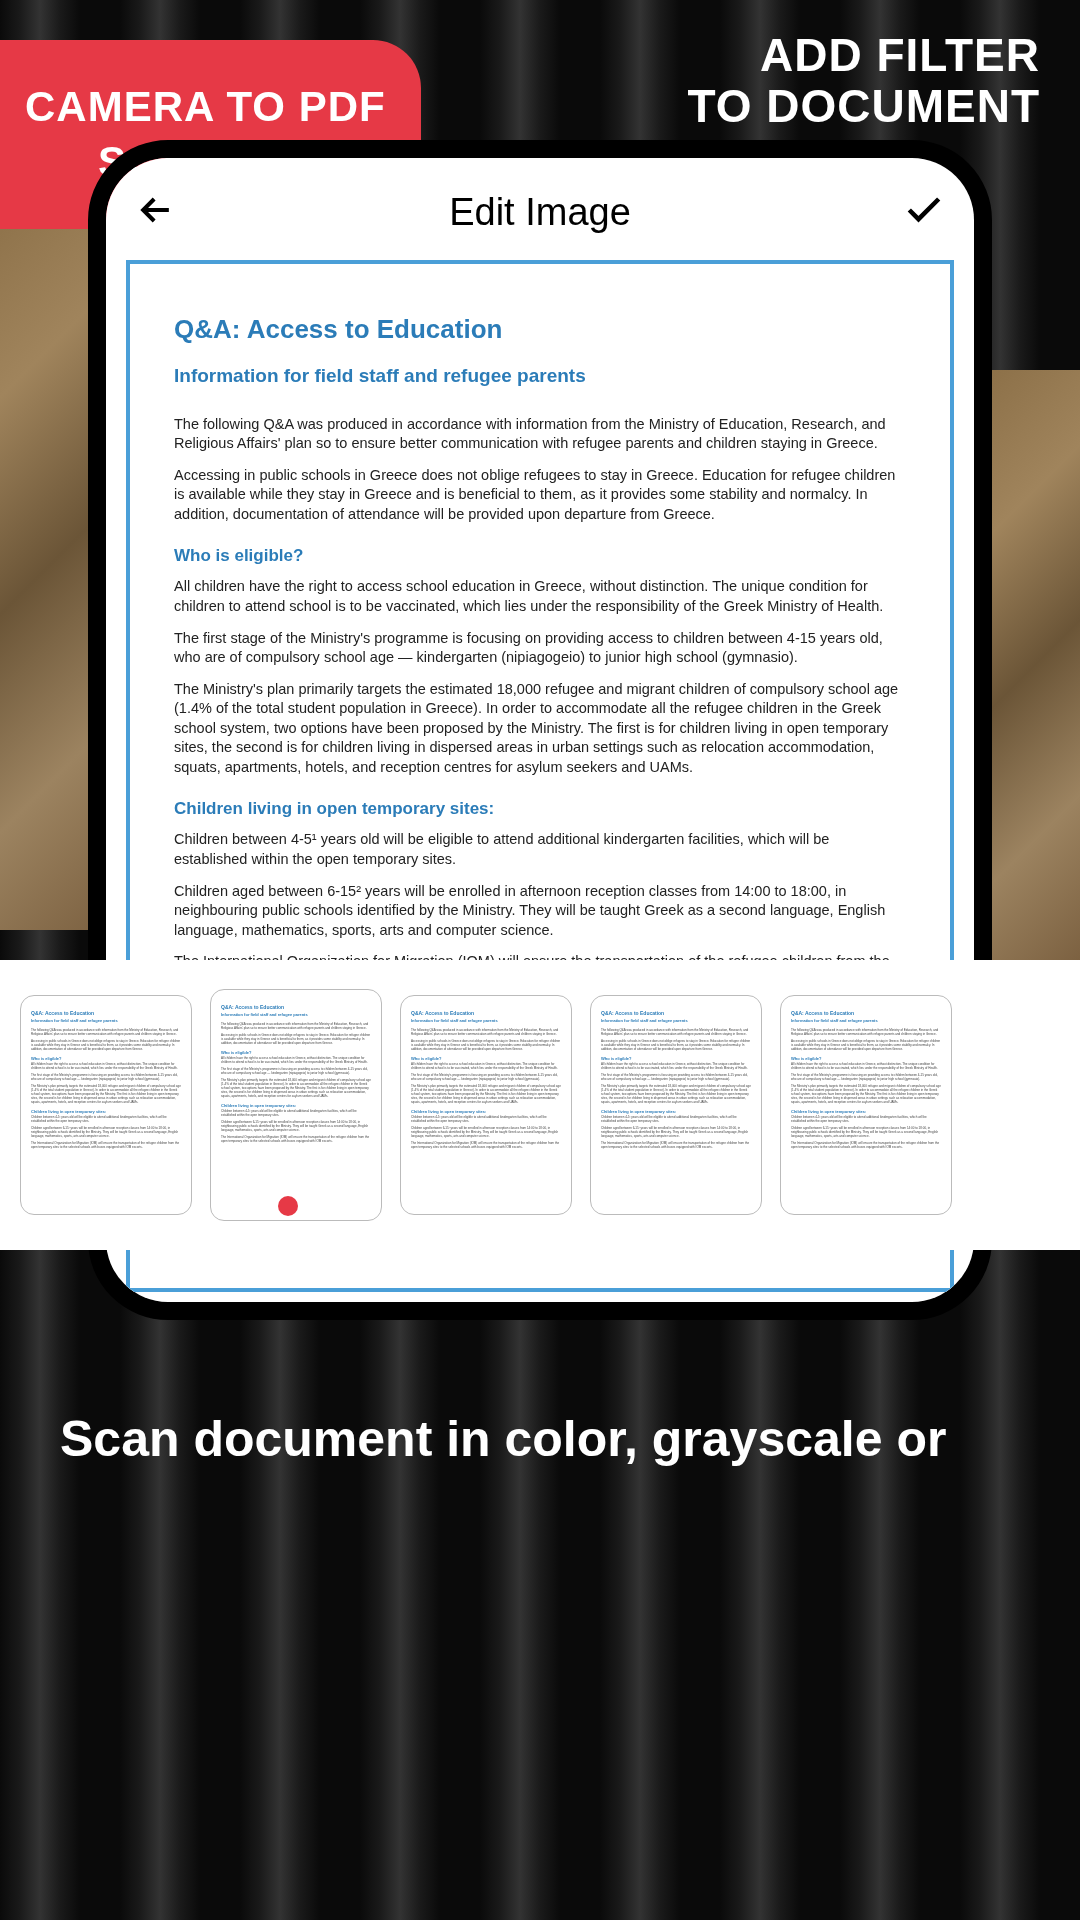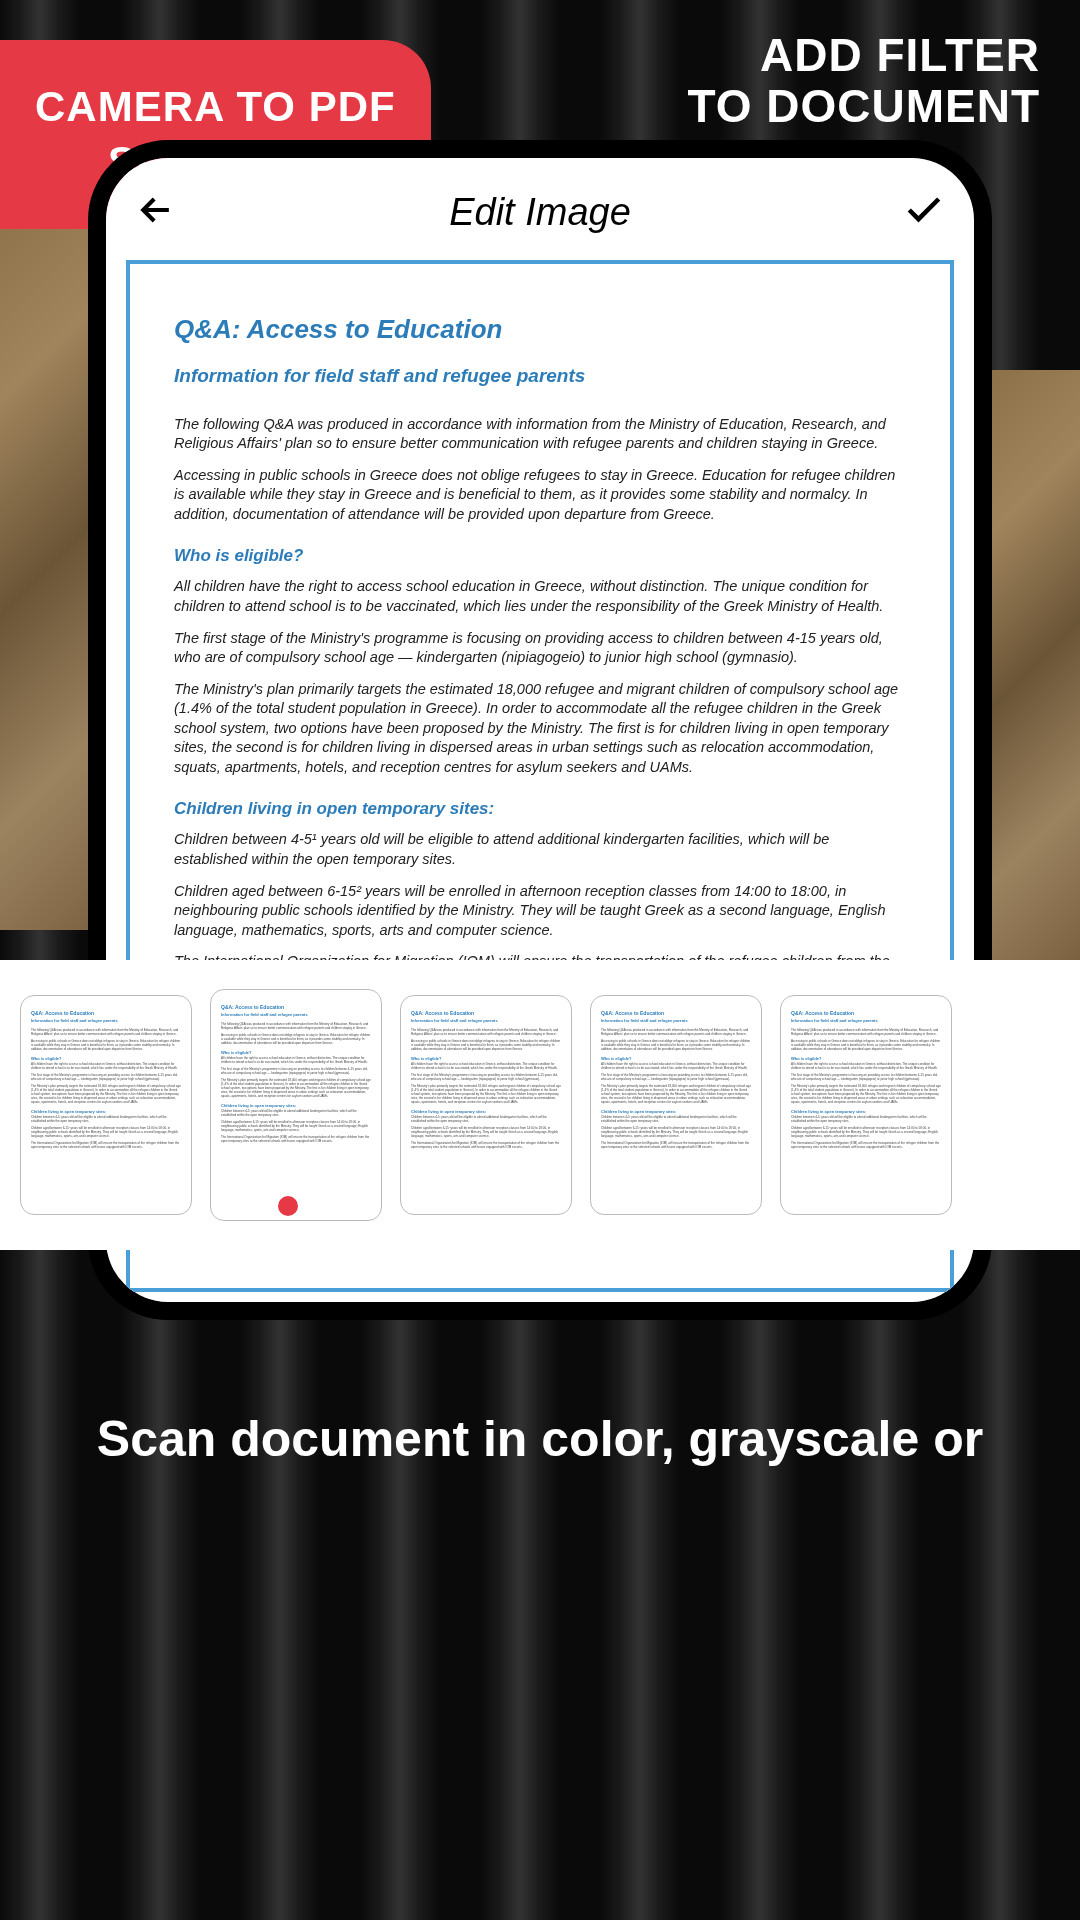--- a/index.html
+++ b/index.html
@@ -40,21 +40,21 @@
 
 
 .badge-red {
   position: absolute;
   top: 40px;
   left: 0;
   background: #e63946;
   color: #fff;
   font-weight: 800;
   font-size: 42px;
-  padding: 40px 35px 40px 35px;
+  padding: 40px 35px 40px 25px;
   border-radius: 0 48px 48px 0;
   text-align: center;
   line-height: 1.3;
   letter-spacing: 1px;
 }
 .badge-white {
   position: absolute;
   top: 30px;
   right: 40px;
   color: #fff;
@@ -69,21 +69,20 @@
 .phone {
   position: absolute;
   top: 140px;
   left: 88px;
   width: 904px;
   height: 1180px;
   background: #fff;
   border: 18px solid #000;
   border-radius: 80px;
   overflow: hidden;
-  font-style: italic;
 }
 .phone-inner {
   width: 100%;
   height: 100%;
   background: #fff;
   display: flex;
   flex-direction: column;
 }
 
 
@@ -186,21 +185,20 @@
 
 
 .caption {
   position: absolute;
   left: 0;
   bottom: 450px;
   width: 100%;
   color: #fff;
   font-size: 50px;
   font-weight: 700;
-  text-align: center;
   line-height: 1.25;
   padding: 0 60px;
 }
 </style>
 </head>
 <body>
 
 <div class="curtain"></div>
 <div class="wood-left"></div>
 <div class="wood-right"></div>

